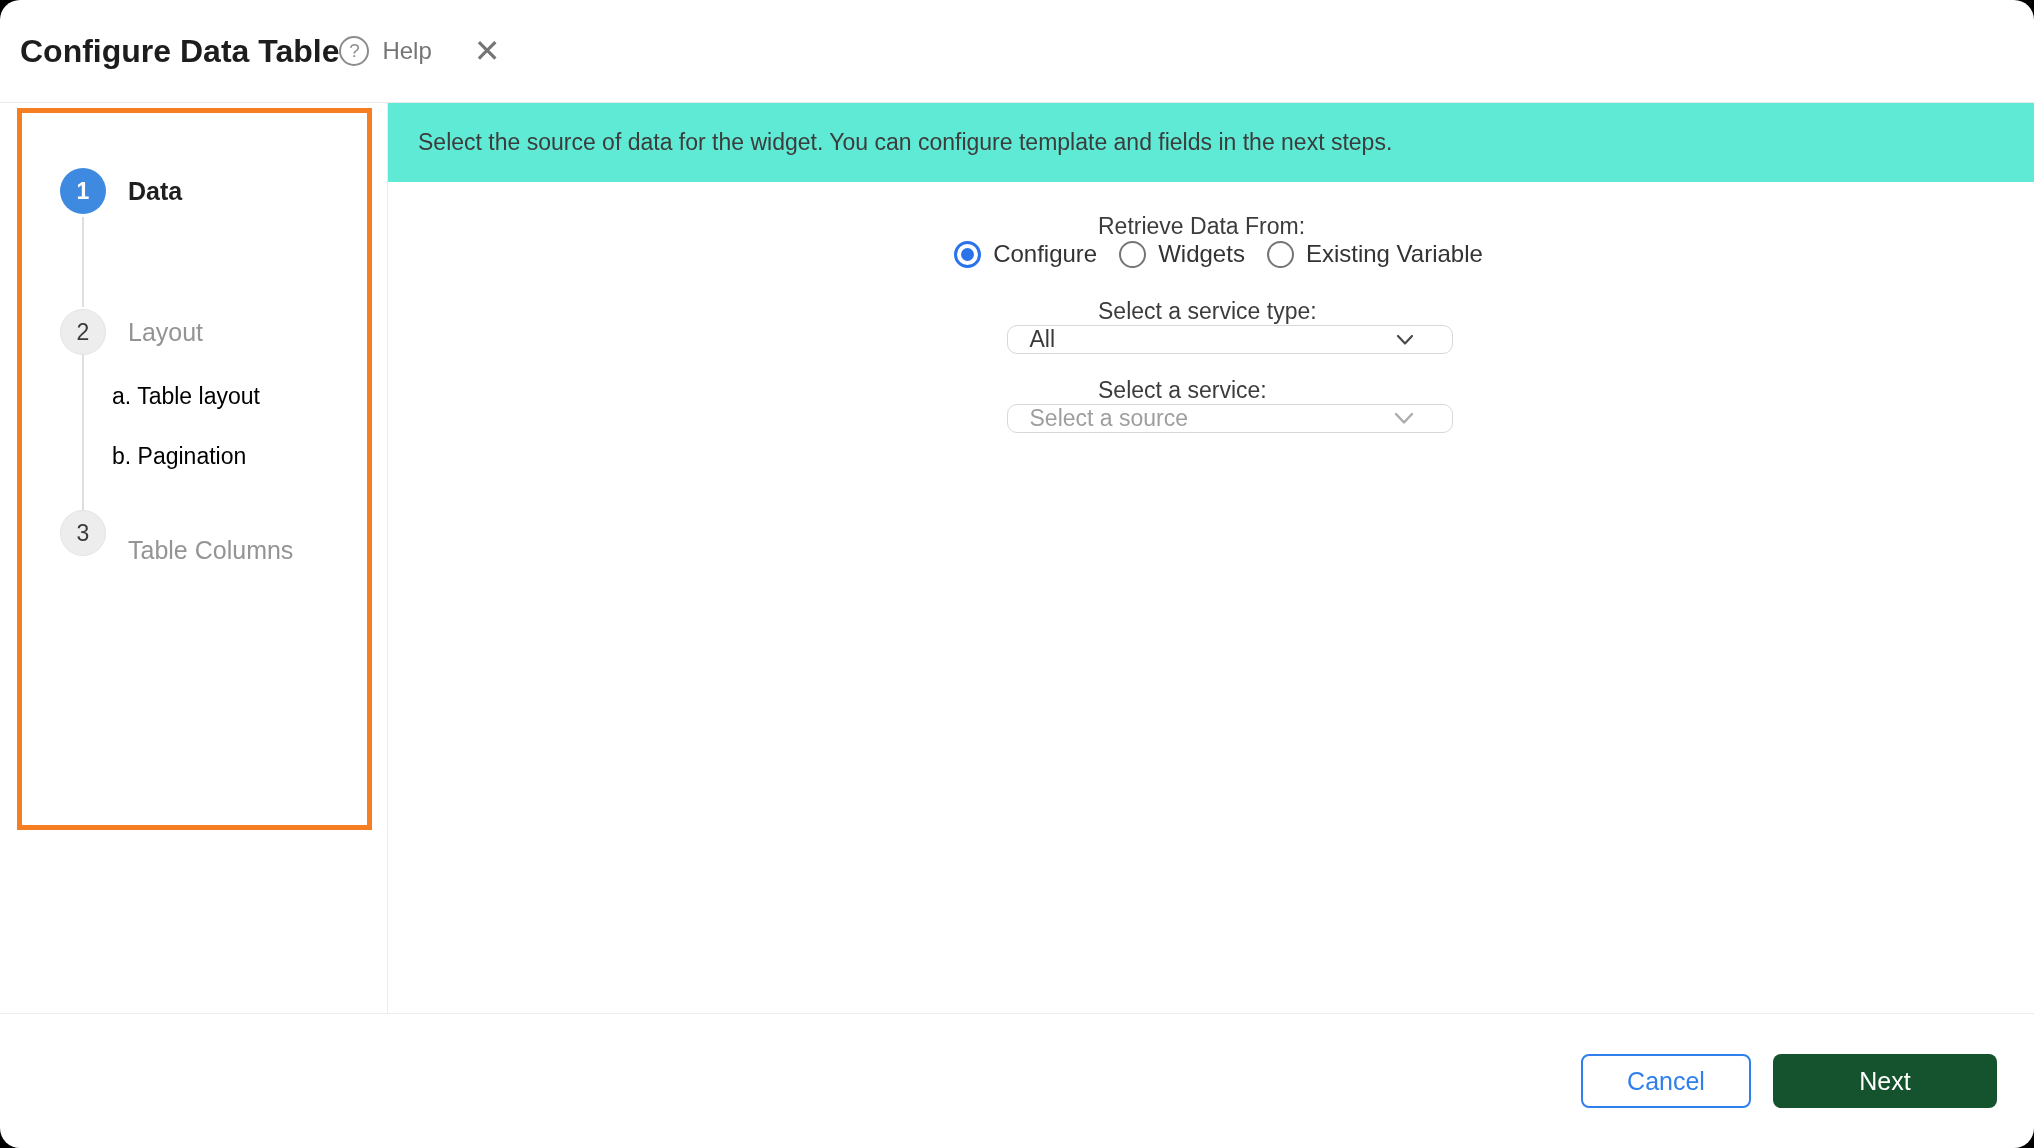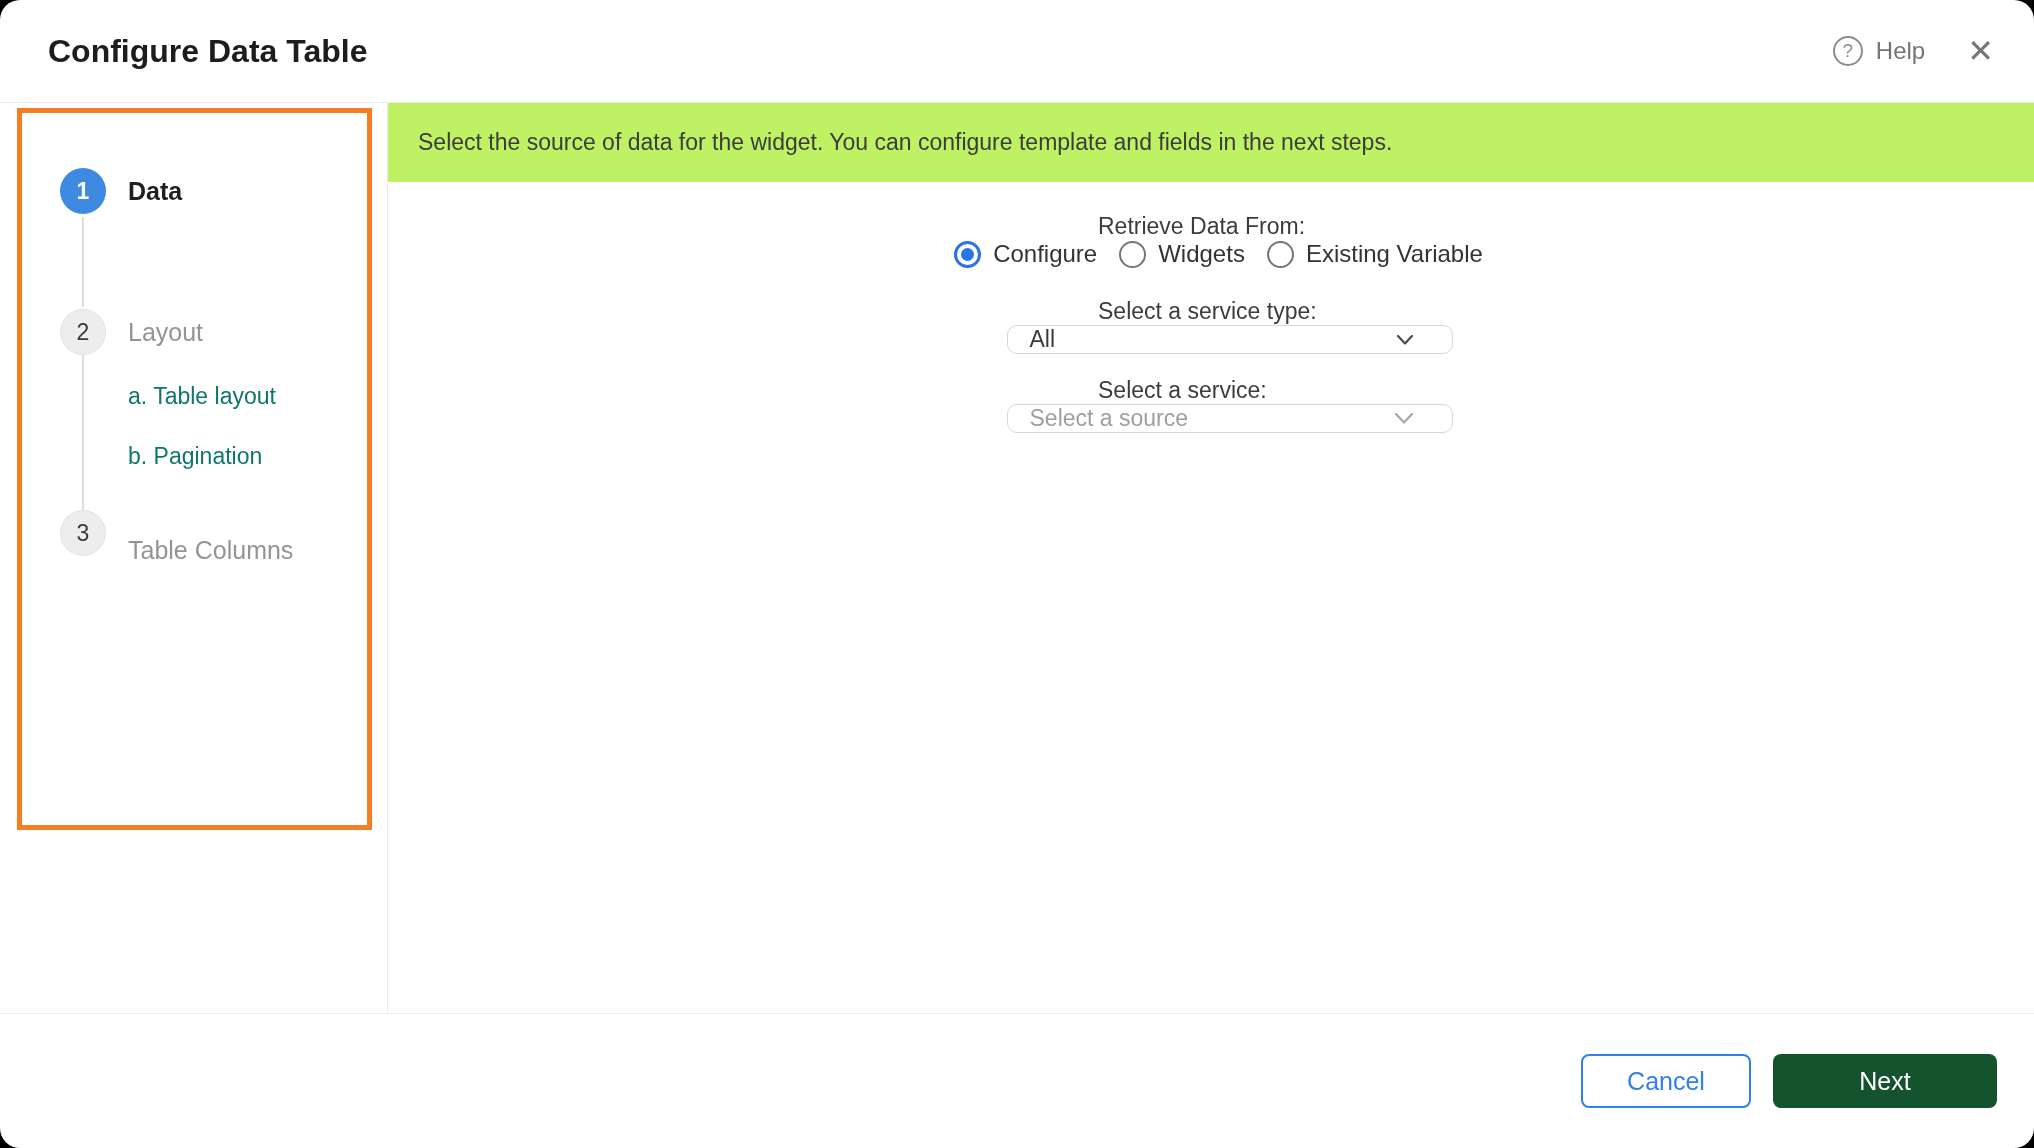--- a/index.html
+++ b/index.html
@@ -9,22 +9,22 @@
     width: 2034px; height: 1148px;
     background: #fff;
     border-radius: 20px;
     overflow: hidden;
     font-family: "Liberation Sans", sans-serif;
     color: #333;
   }
   
   .header {
     height: 103px;
-    display: flex; align-items: center; justify-content: space-between;
-    padding: 0 40px 0 48px;
+    display: flex; align-items: center; justify-content: flex-start;
+    padding: 0 40px 0 20px;
     border-bottom: 1px solid #ebebeb;
   }
   .title { font-size: 32px; font-weight: 700; color: #1d1d1d; }
   .header-right { display: flex; align-items: center; }
   .help-icon {
     width: 30px; height: 30px; border: 2px solid #8c8c8c; border-radius: 50%;
     color: #8c8c8c; font-size: 19px; font-weight: 400;
     display: flex; align-items: center; justify-content: center;
     cursor: pointer;
   }
@@ -44,26 +44,26 @@
     position: absolute; left: 60px;
     width: 46px; height: 46px; border-radius: 50%;
     display: flex; align-items: center; justify-content: center;
     font-size: 23px;
   }
   .step-circle.active { background: #3e8ae0; color: #fff; font-weight: 700; }
   .step-circle.upcoming { background: #ededed; border: 1px solid #e3e3e3; color: #3a3a3a; }
   .step-label { position: absolute; left: 128px; font-size: 25px; line-height: 30px; cursor: pointer; }
   .step-label.active { color: #1f1f1f; font-weight: 700; }
   .step-label.upcoming { color: #949494; }
-  .step-sub { position: absolute; left: 128px; font-size: 23px; color: #0f766e; cursor: pointer; }
+  .step-sub { position: absolute; left: 112px; font-size: 23px; color: #000000; cursor: pointer; }
   .connector { position: absolute; left: 82px; width: 2px; background: #dedede; }
   
   .content { flex: 1; }
   .banner {
-    height: 79px; background: #bef264;
+    height: 79px; background: #5eead4;
     display: flex; align-items: center; padding: 16px 30px;
     font-size: 23px; color: #3c3c3c;
   }
   .form { padding: 31px 0 0 37px; }
   .form-row { display: flex; align-items: center; flex-direction: column; }
   .row-radios { height: 30px; margin-bottom: 55px; }
   .row-select { height: 53px; margin-bottom: 26px; }
   .field-label { width: 263px; flex-shrink: 0; font-size: 23px; color: #3c3c3c; }
   .radio-group { display: flex; align-items: center; }
   .radio-option { display: flex; align-items: center; margin-right: 12px; cursor: pointer; }

